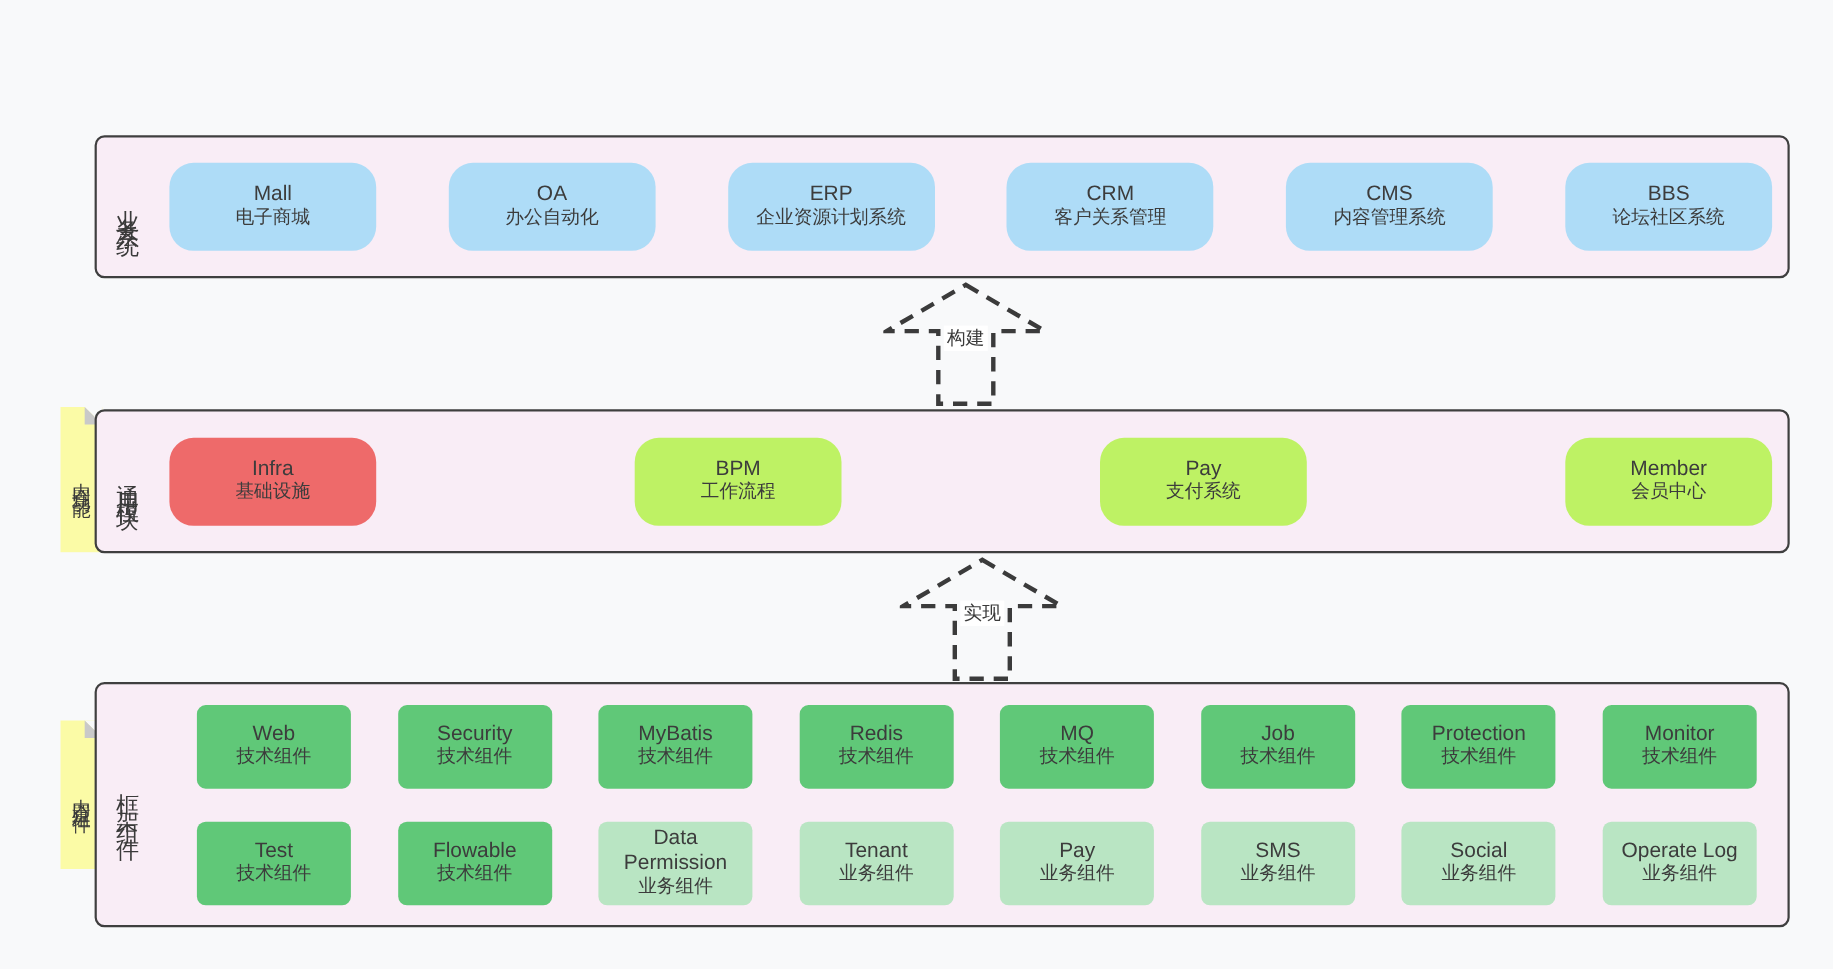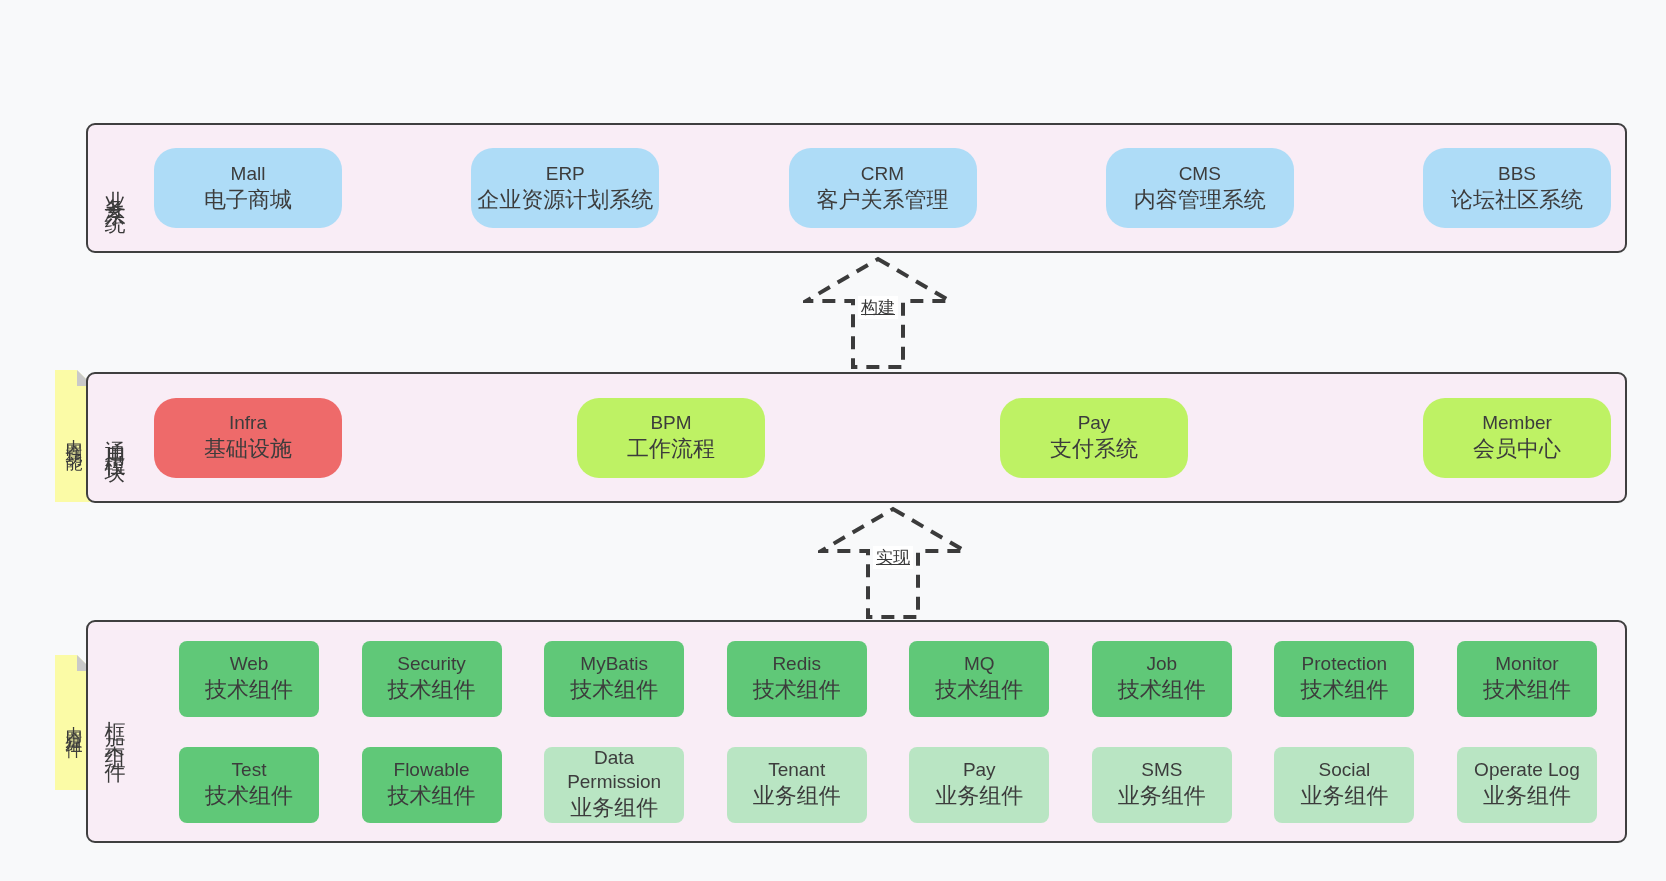--- a/index.html
+++ b/index.html
@@ -29,21 +29,21 @@
   }
   .rows{flex:1;display:flex;flex-direction:column;gap:30px;margin:0 14px 0 25px;}
   .box{
     box-sizing:border-box;border-radius:8px;
     display:flex;flex-direction:column;align-items:center;justify-content:center;
     text-align:center;padding:2px 4px;
   }
   .layer-business .box,.layer-modules .box{width:188px;height:80px;border-radius:22px;}
   .layer-framework .box{width:140px;height:76px;}
   .box .t{font-size:19px;line-height:1.25;}
-  .box .s{font-size:22px;line-height:1.3;}
+  .box .s{font-size:17px;line-height:1.3;font-family:Liberation Mono, monospace;}
   .blue{background:#aedcf7;}
   .red{background:#ee6a6a;}
   .pink{background:#bef264;}
   .green{background:#60c878;}
   .lightgreen{background:#b9e5c3;}
   .note{
     position:absolute;left:55px;width:38px;background:#fbfba6;
     display:flex;align-items:center;justify-content:center;
     box-shadow:0 0 0 0;
   }
@@ -57,39 +57,43 @@
     content:"";position:absolute;top:0;right:0;width:0;height:0;
     border-right:16px solid transparent;border-bottom:16px solid #c9c9c9;
   }
   .note .vlabel{margin:0;font-size:17px;letter-spacing:5px;}
   .arrow{position:absolute;width:150px;height:114px;}
   .arrow-build{left:803px;top:256px;}
   .arrow-implement{left:818px;top:506px;}
   .arrow svg{position:absolute;left:0;top:0;}
   .arrow .alabel{
     position:absolute;left:50%;top:40px;transform:translateX(-50%);
-    background:#fff;padding:0 3px;font-size:17px;color:#3a3a3a;white-space:nowrap;text-decoration:underline;
+    background:#fff;padding:0 3px;font-size:17px;color:#3a3a3a;white-space:nowrap;
   }
 </style>
 </head>
 <body>
 
 <div class="note note-modules">
   <span class="vlabel">内置功能</span>
 </div>
 <div class="note note-framework">
   <span class="vlabel">内置组件</span>
 </div>
 
 <div class="layer layer-business">
   <span class="vlabel">业务系统</span>
   <div class="boxes">
     <div class="box blue">
       <div class="t">Mall</div>
       <div class="s">电子商城</div>
+    </div>
+    <div class="box blue">
+      <div class="t">OA</div>
+      <div class="s">办公自动化</div>
     </div>
     <div class="box blue">
       <div class="t">ERP</div>
       <div class="s">企业资源计划系统</div>
     </div>
     <div class="box blue">
       <div class="t">CRM</div>
       <div class="s">客户关系管理</div>
     </div>
     <div class="box blue">

